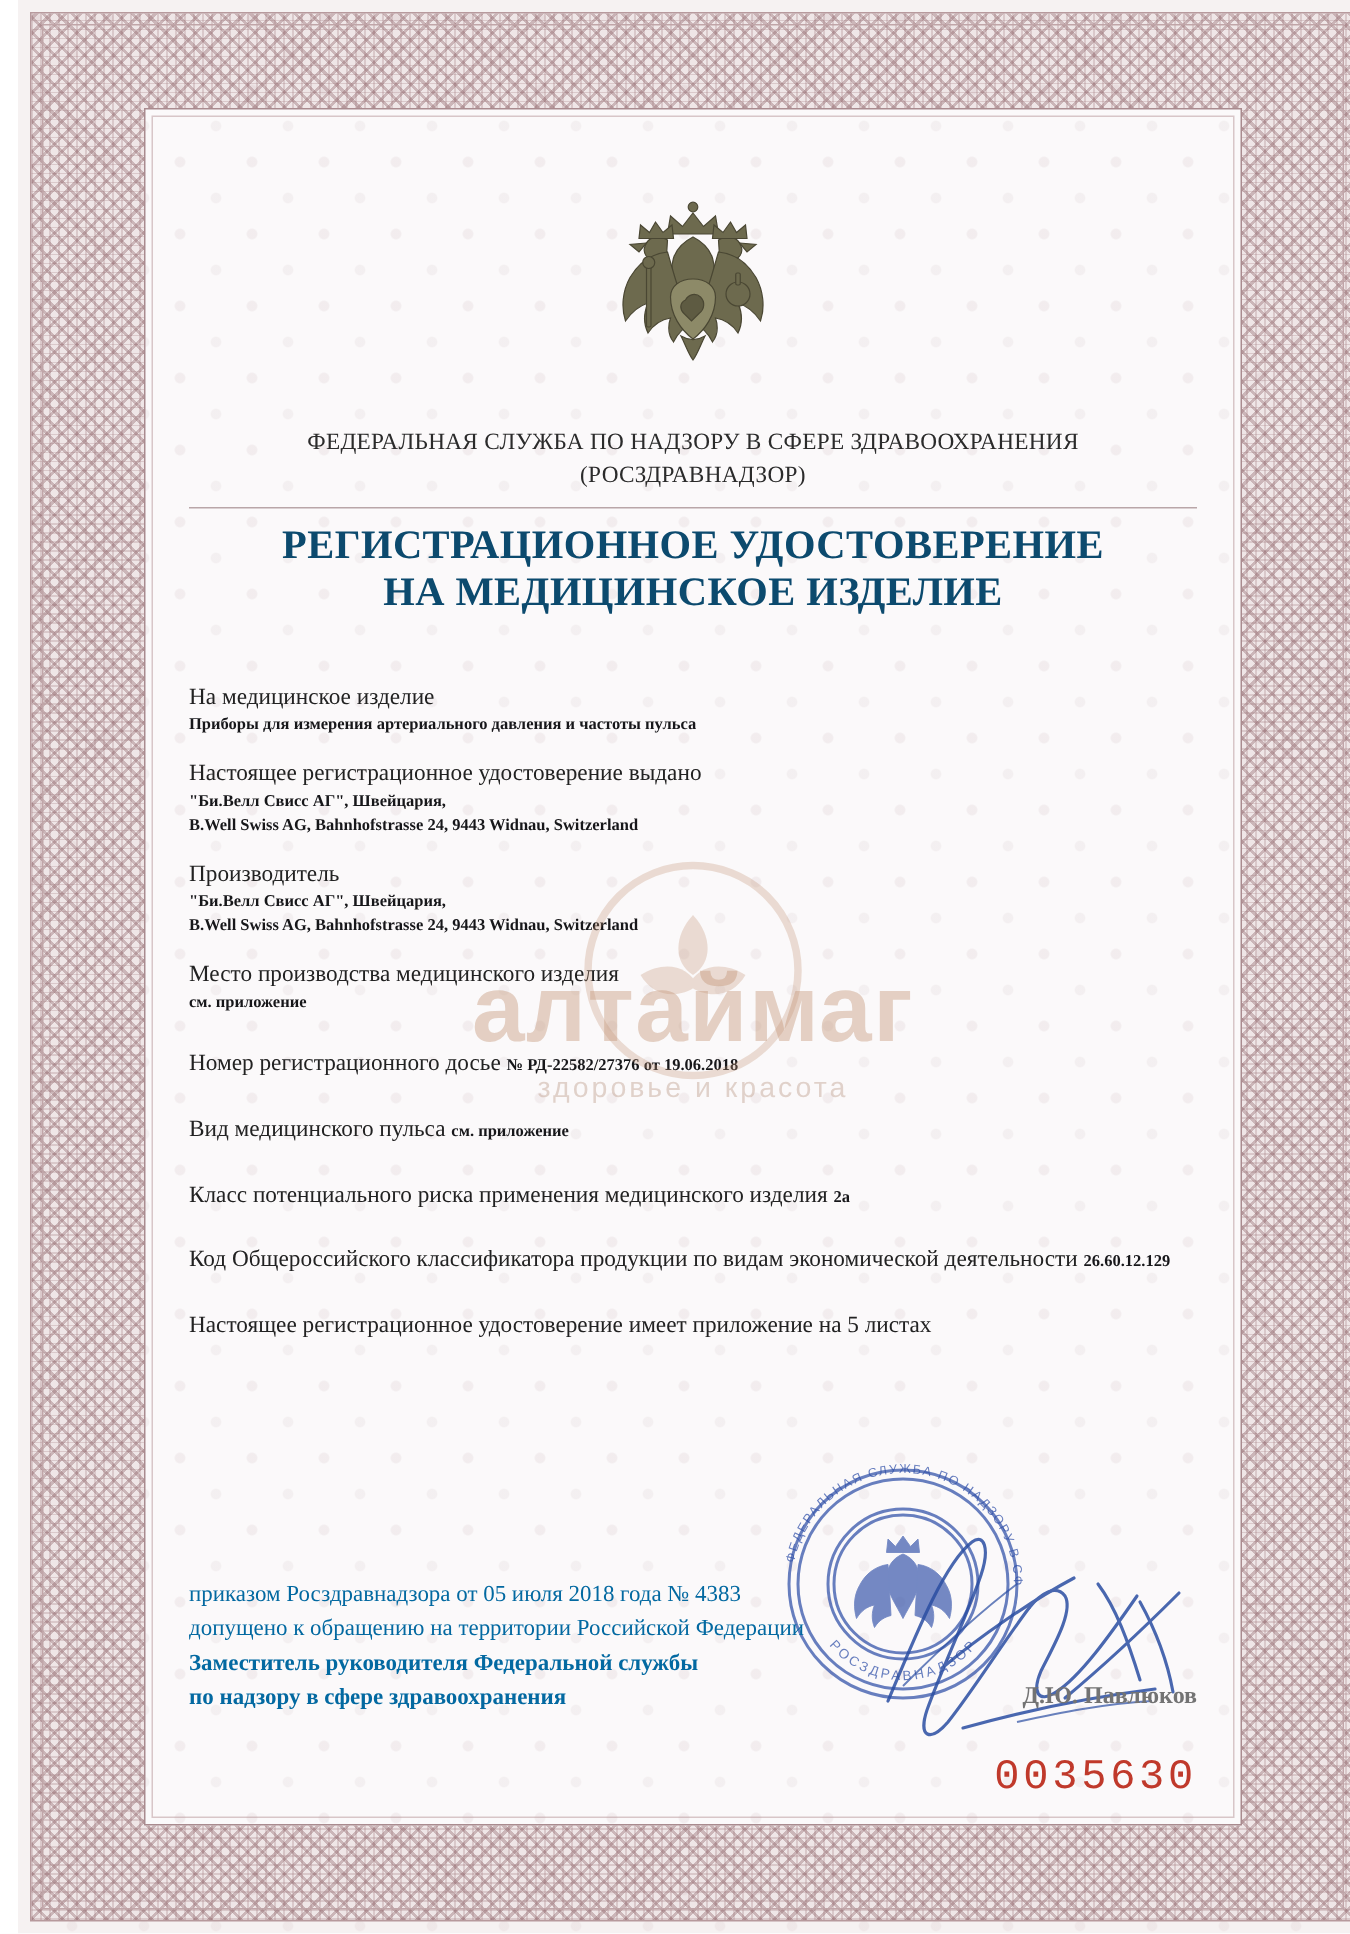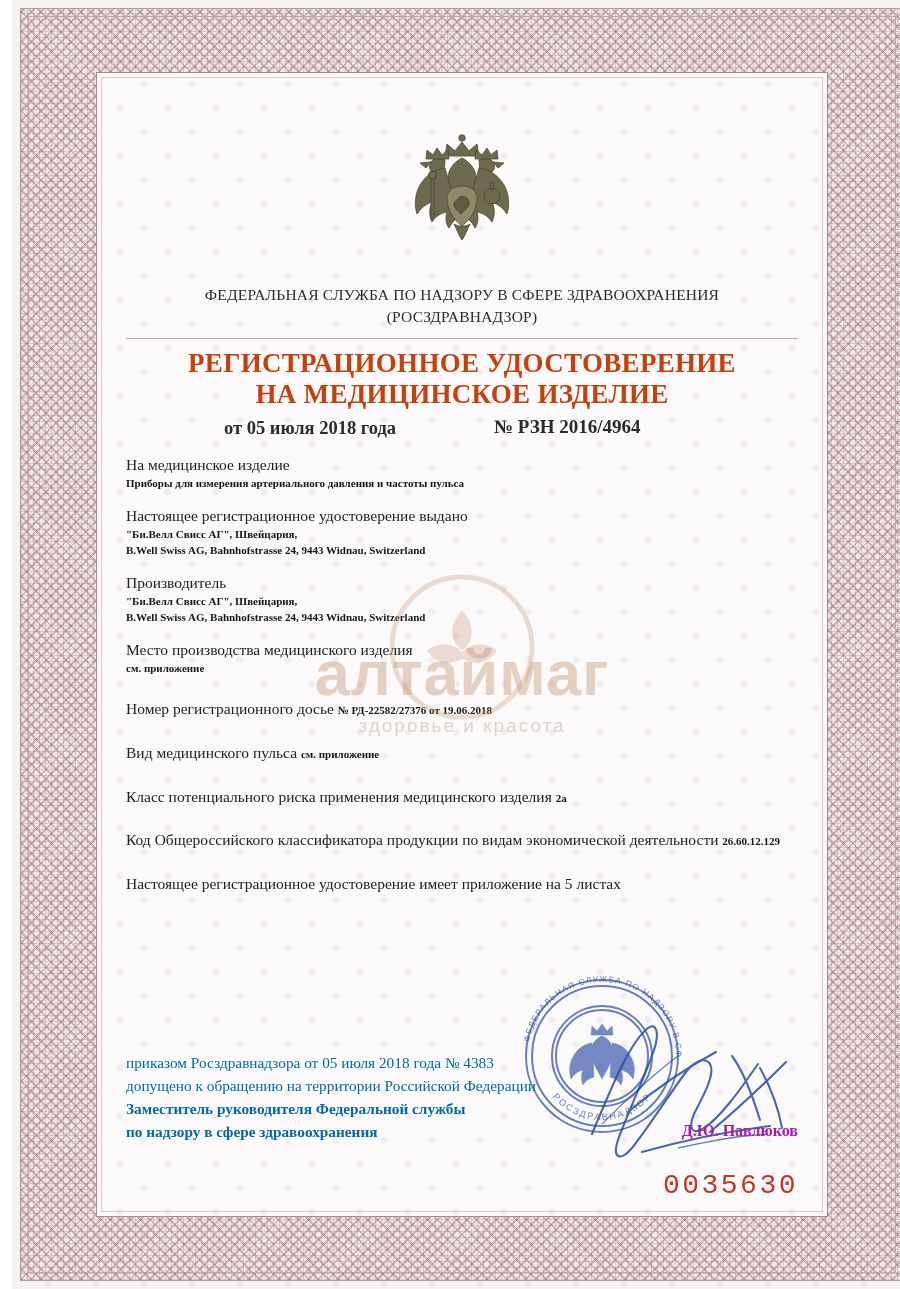--- a/index.html
+++ b/index.html
@@ -115,21 +115,21 @@
     background: #b9a6a8;
   }
 
   .doc-title {
     position: absolute;
     top: 262px;
     left: 0; right: 0;
     text-align: center;
     font-size: 27px;
     font-weight: bold;
-    color: #c2410c;
+    color: #0c4a6e;
     line-height: 1.16;
     letter-spacing: 0.3px;
   }
 
   .row-number {
     position: absolute;
     top: 330px;
     left: 0; right: 0;
     height: 28px;
   }
@@ -188,21 +188,21 @@
     line-height: 1.5;
     color: #0369a1;
   }
   .footer .ln.b { font-weight: bold; }
   .signer {
     position: absolute;
     right: 0;
     top: 70px;
     font-size: 16px;
     font-weight: bold;
-    color: #a21caf;
+    color: #737373;
   }
 
   .serial {
     position: absolute;
     right: 14px;
     top: 1084px;
     font-size: 28px;
     letter-spacing: 2.5px;
     color: #c0392b;
     font-family: "Liberation Mono", monospace;
@@ -318,24 +318,20 @@
       <div>(РОСЗДРАВНАДЗОР)</div>
     </div>
 
     <div class="hr-top"></div>
 
     <div class="doc-title">
       <div>РЕГИСТРАЦИОННОЕ УДОСТОВЕРЕНИЕ</div>
       <div>НА МЕДИЦИНСКОЕ ИЗДЕЛИЕ</div>
     </div>
 
-    <div class="row-number">
-      <div class="date-line">от  05 июля 2018 года</div>
-      <div class="reg-number">№ РЗН 2016/4964</div>
-    </div>
 
     <div class="fields">
 
       <div class="field">
         <div class="lbl">На медицинское изделие</div>
         <div class="val">Приборы для измерения артериального давления и частоты пульса</div>
       </div>
 
       <div class="field">
         <div class="lbl">Настоящее регистрационное удостоверение выдано</div>

